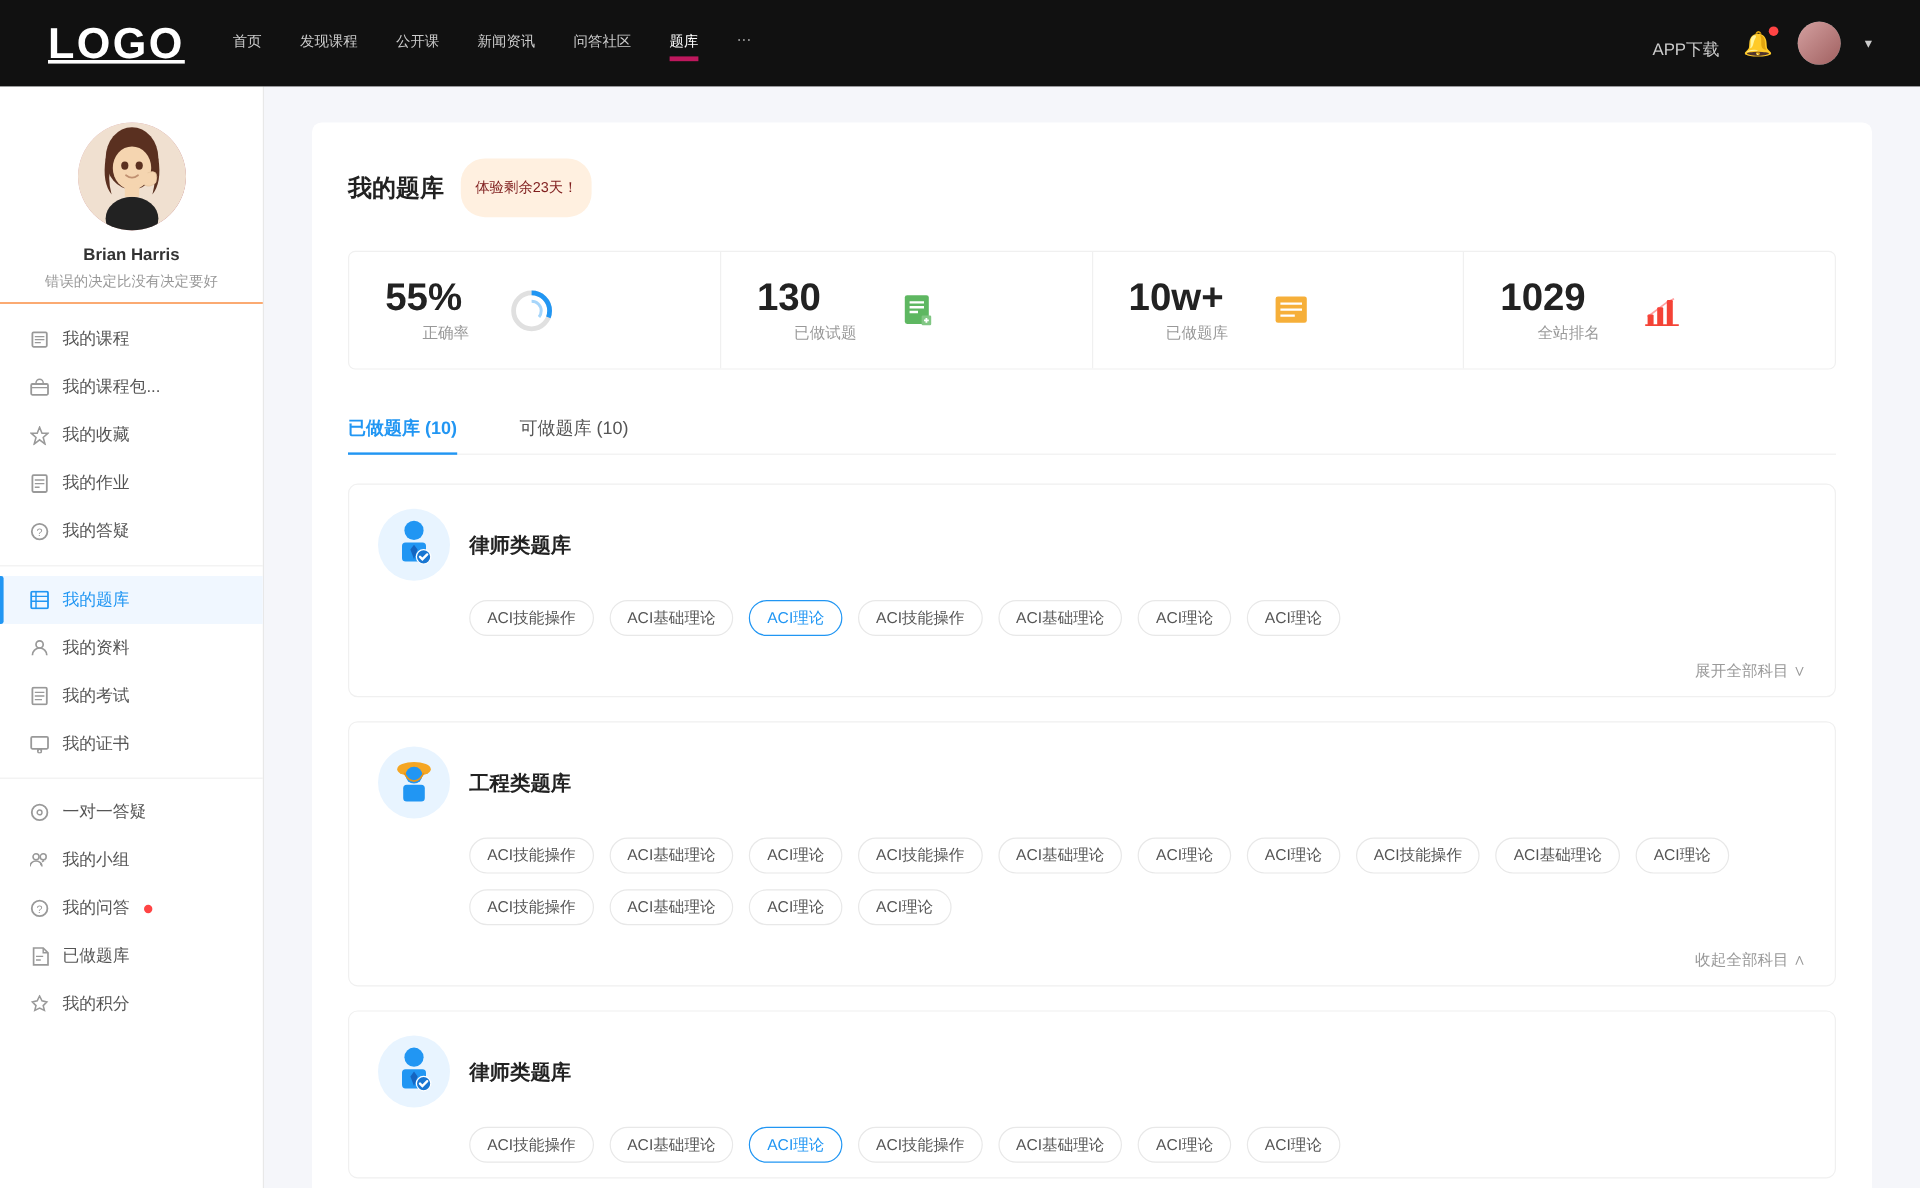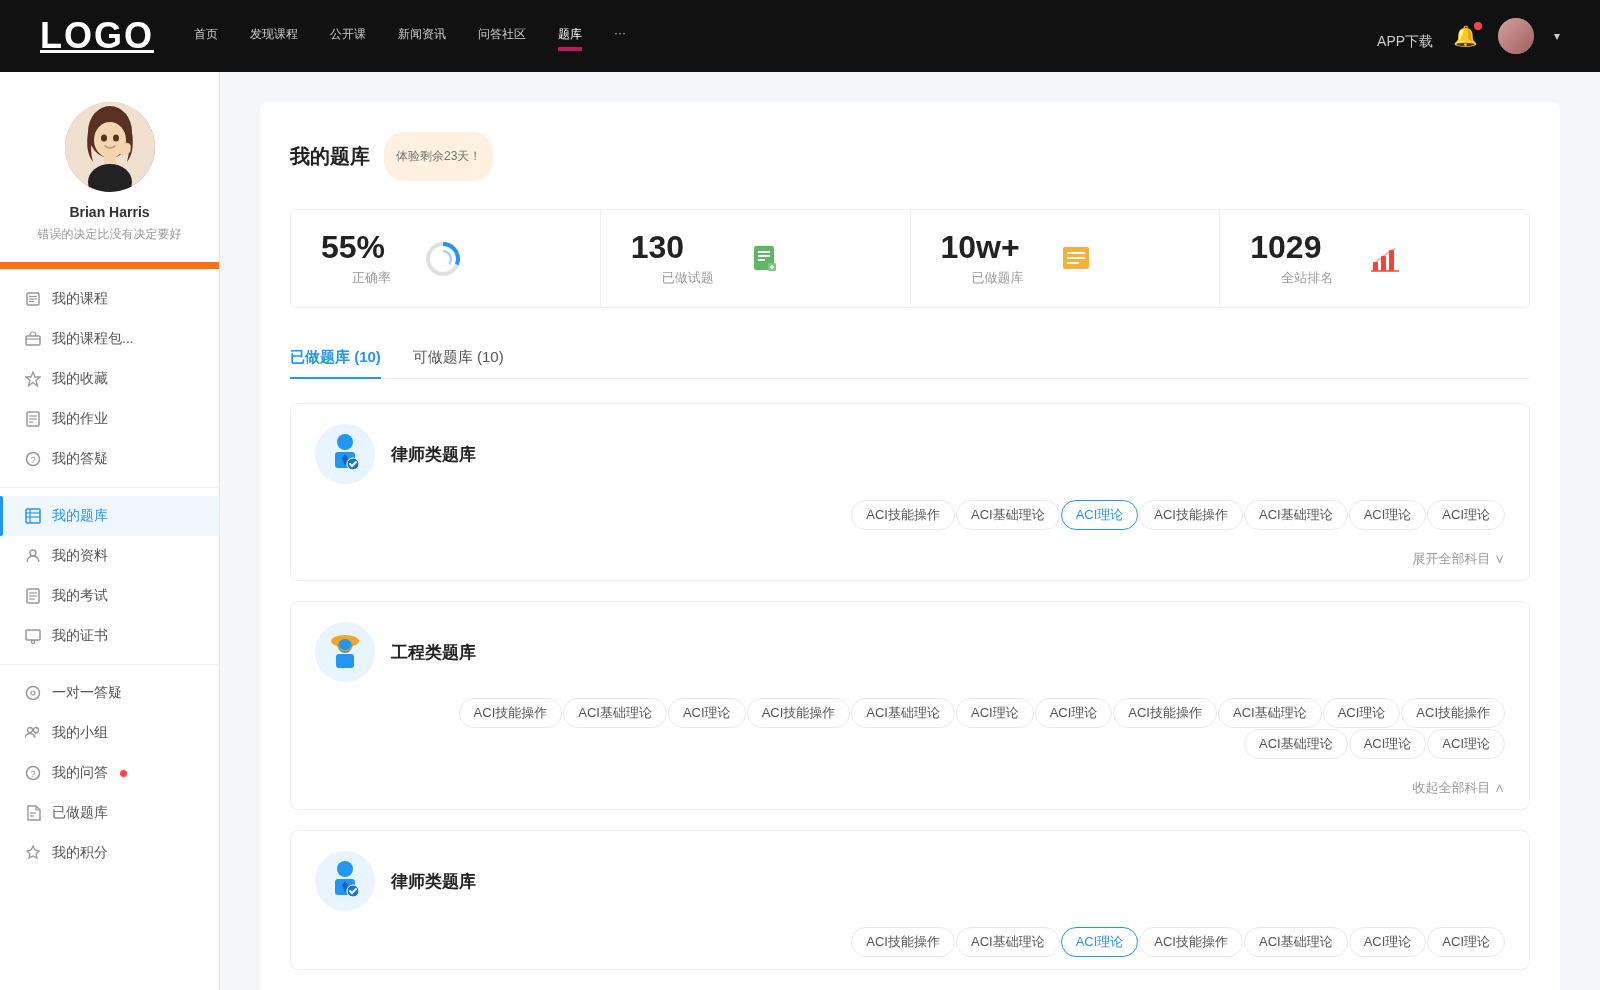--- a/index.html
+++ b/index.html
@@ -18,62 +18,62 @@
     .navbar-bell-badge { position: absolute; top: -2px; right: -4px; background: #f44; width: 8px; height: 8px; border-radius: 50%; }
     .navbar-avatar { width: 36px; height: 36px; border-radius: 50%; background: #888; overflow: hidden; cursor: pointer; display: flex; align-items: center; justify-content: center; }
     .navbar-avatar-img { width: 100%; height: 100%; object-fit: cover; background: linear-gradient(135deg, #d4a0a0, #a06060); border-radius: 50%; }
     .navbar-chevron { color: #ccc; font-size: 12px; cursor: pointer; }
 
     
     .page-layout { display: flex; min-height: 918px; }
 
     
     .sidebar { width: 220px; background: #fff; border-right: 1px solid #e8e8e8; padding: 30px 0 20px; flex-shrink: 0; }
-    .sidebar-profile { display: flex; flex-direction: column; align-items: center; padding: 0 20px 19px; border-bottom: 7px solid #f97316; }
+    .sidebar-profile { display: flex; flex-direction: column; align-items: center; padding: 0 20px 9px; border-bottom: 1px solid #f97316; }
     .sidebar-avatar { width: 90px; height: 90px; border-radius: 50%; background: linear-gradient(135deg, #e8c0c0, #c08080); overflow: hidden; margin-bottom: 12px; display: flex; align-items: center; justify-content: center; }
     .sidebar-name { font-size: 14px; font-weight: 600; color: #333; margin-bottom: 6px; }
     .sidebar-motto { font-size: 12px; color: #999; text-align: center; }
     .sidebar-menu { padding: 10px 0; }
     .sidebar-item { display: flex; align-items: center; gap: 10px; padding: 11px 24px; cursor: pointer; font-size: 14px; color: #555; position: relative; }
     .sidebar-item.active { color: #2196f3; background: #f0f7ff; }
     .sidebar-item.active::before { content: ''; position: absolute; left: 0; top: 0; bottom: 0; width: 3px; background: #2196f3; border-radius: 0 2px 2px 0; }
     .sidebar-item-icon { width: 18px; height: 18px; display: flex; align-items: center; justify-content: center; font-size: 15px; color: #999; flex-shrink: 0; }
     .sidebar-item.active .sidebar-item-icon { color: #2196f3; }
     .sidebar-divider { height: 1px; background: #f0f0f0; margin: 8px 0; }
     .badge-dot { width: 7px; height: 7px; border-radius: 50%; background: #f44; display: inline-block; margin-left: 2px; vertical-align: middle; }
 
     
     .main-content { flex: 1; padding: 30px 40px; background: #f5f6fa; overflow-y: auto; }
     .main-inner { background: #fff; border-radius: 8px; padding: 30px; min-height: 800px; }
 
     
     .page-header { display: flex; align-items: center; gap: 14px; margin-bottom: 28px; }
     .page-title { font-size: 20px; font-weight: 700; color: #222; }
-    .trial-badge { background: #fff0e0; color: #737373; border-radius: 20px; padding: 16px 12px; font-size: 12px; font-weight: 500; }
+    .trial-badge { background: #fff0e0; color: #7f1d1d; border-radius: 20px; padding: 16px 12px; font-size: 12px; font-weight: 500; }
 
     
     .stats-row { display: flex; gap: 0; margin-bottom: 30px; border: 1px solid #f0f0f0; border-radius: 6px; overflow: hidden; }
     .stat-item { flex: 1; padding: 20px 30px; display: flex; align-items: center; gap: 32px; border-right: 1px solid #f0f0f0; }
     .stat-item:last-child { border-right: none; }
     .stat-text { }
     .stat-value { font-size: 32px; font-weight: 700; color: #222; line-height: 1.1; }
     .stat-label { font-size: 13px; color: #999; margin-top: 4px; margin-left: 31px; }
     .stat-icon { width: 40px; height: 40px; display: flex; align-items: center; justify-content: center; }
 
     
-    .tabs-row { display: flex; gap: 32px; margin-bottom: 24px; border-bottom: 1px solid #f0f0f0; }
+    .tabs-row { display: flex; gap: 52px; margin-bottom: 24px; border-bottom: 1px solid #f0f0f0; }
     .tab-item { padding: 10px 0; font-size: 15px; color: #555; cursor: pointer; border-bottom: 2px solid transparent; margin-bottom: -1px; }
     .tab-item.active { color: #2196f3; border-bottom: 2px solid #2196f3; font-weight: 600; }
 
     
     .bank-section { border: 1px solid #f0f0f0; border-radius: 8px; margin-bottom: 20px; overflow: hidden; }
     .bank-header { display: flex; align-items: center; gap: 16px; padding: 20px 24px 16px; }
     .bank-icon { width: 60px; height: 60px; background: #e8f4ff; border-radius: 50%; display: flex; align-items: center; justify-content: center; flex-shrink: 0; }
     .bank-title { font-size: 17px; font-weight: 600; color: #222; }
-    .bank-tags { padding: 0 24px 12px 100px; display: flex; flex-wrap: wrap; gap: 1px; justify-content: flex-end; }
+    .bank-tags { padding: 0 24px 12px 100px; display: flex; flex-wrap: wrap; gap: 13px; }
     .bank-tag { padding: 5px 14px; border: 1px solid #e8e8e8; border-radius: 20px; font-size: 13px; color: #555; cursor: pointer; background: #fff; }
     .bank-tag.active { border-color: #2196f3; color: #2196f3; background: #fff; }
     .bank-footer { display: flex; justify-content: flex-end; padding: 8px 24px 12px; }
     .bank-expand { font-size: 13px; color: #999; cursor: pointer; display: flex; align-items: center; gap: 4px; }
   </style>
 </head>
 <body>
 
 <nav class="navbar">
   <span class="navbar-logo">LOGO</span>

